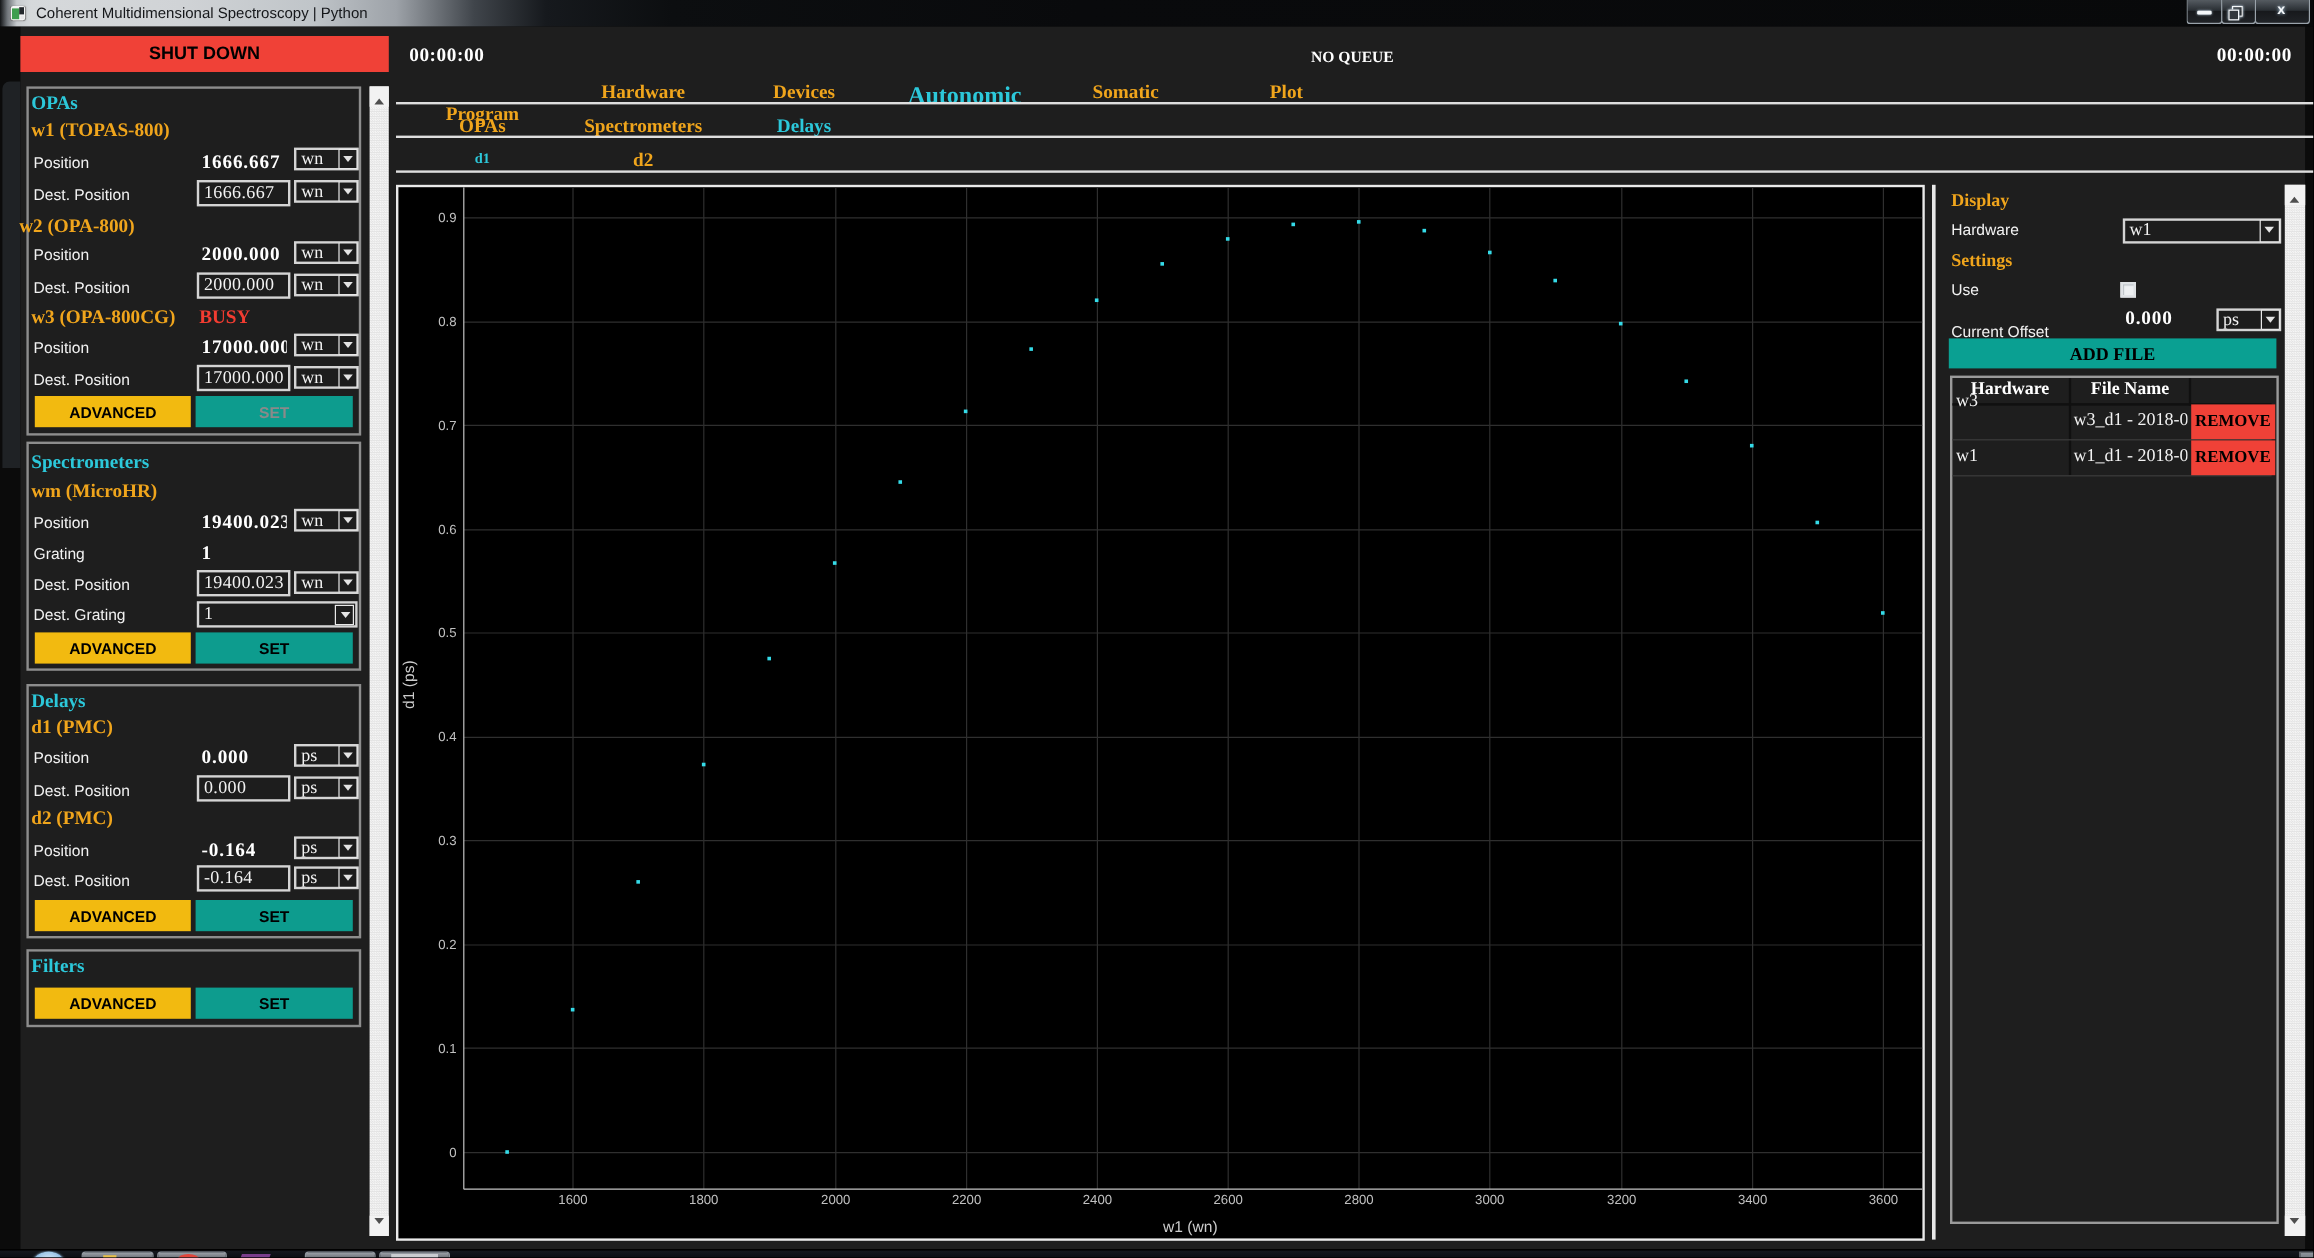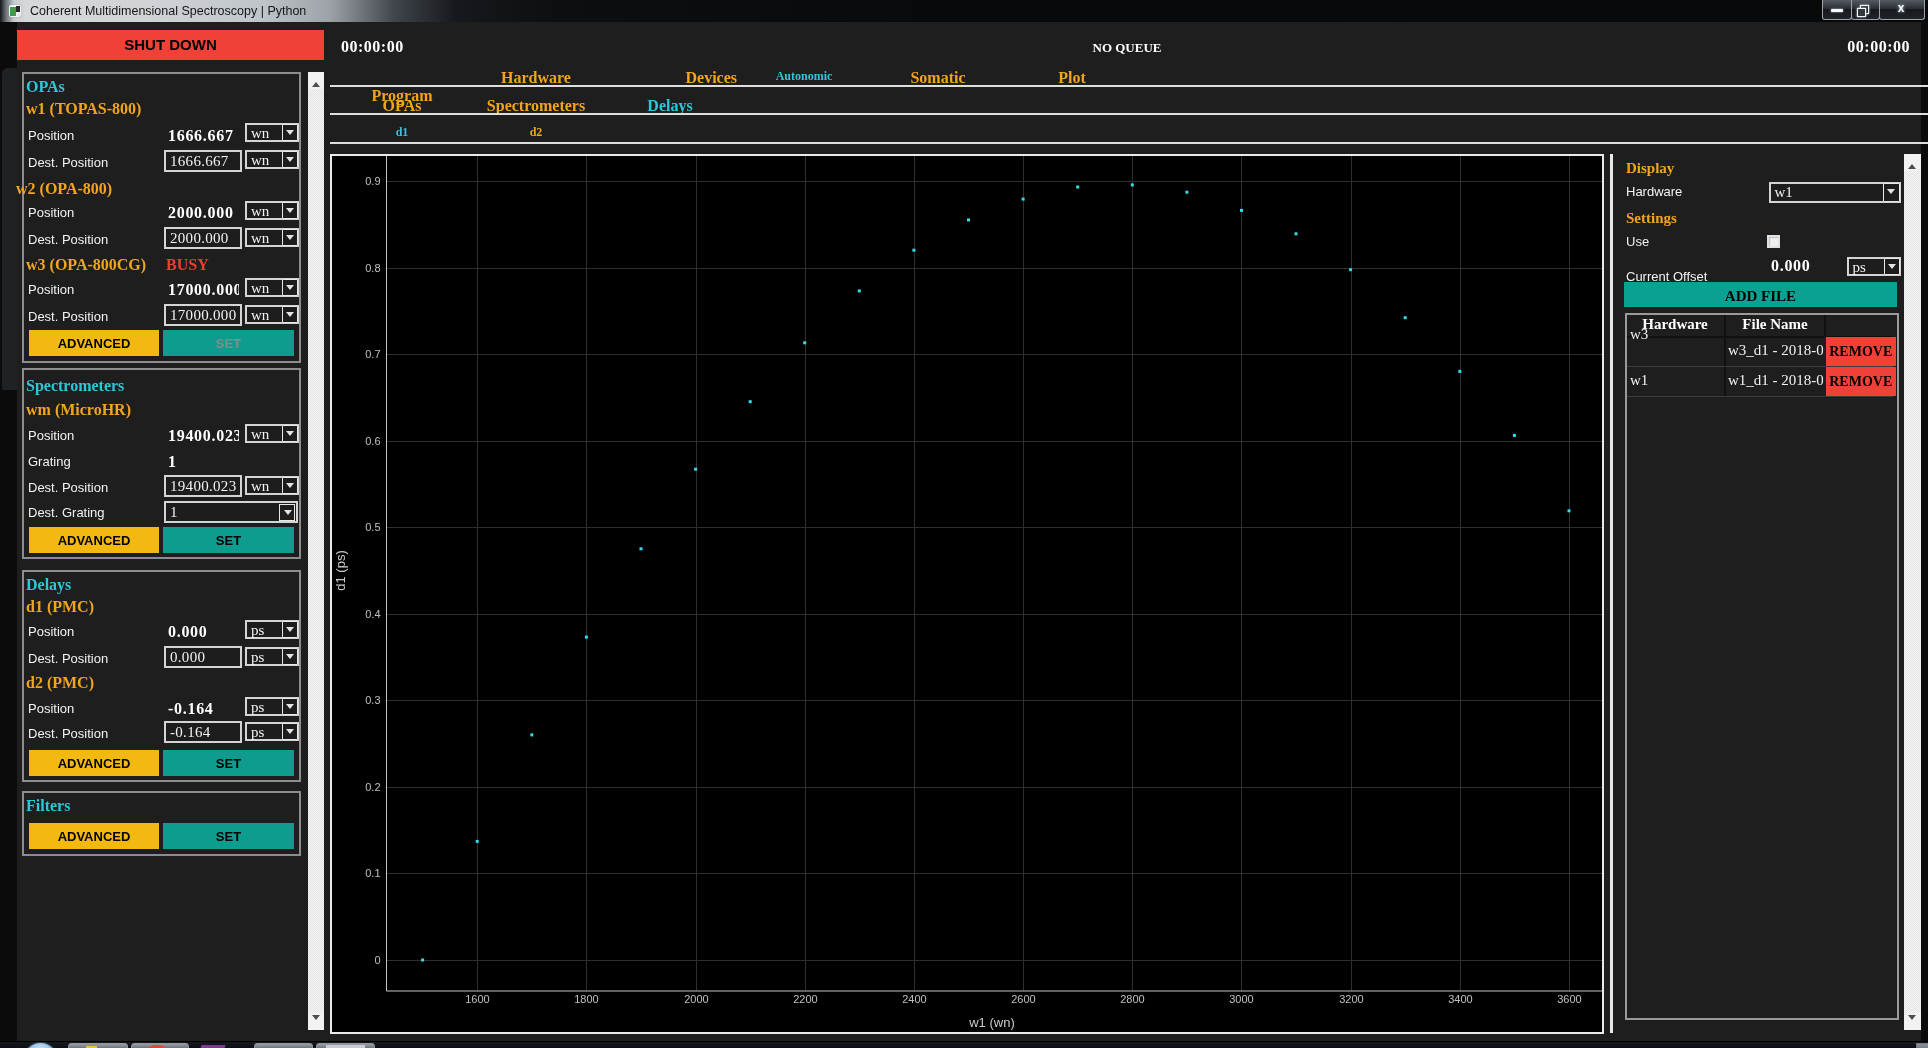--- a/index.html
+++ b/index.html
@@ -147,33 +147,33 @@
     <div class="abs" style="left:0;bottom:0;width:16px;height:17px;background:#f2f2f2;"></div>
     <div class="abs" style="left:4px;bottom:6px;width:0;height:0;border:4px solid transparent;border-top:5px solid #4e4e4e;"></div>
   </div>
 
   <div class="abs time" style="left:341px;top:38px;">00:00:00</div>
   <div class="abs hdr" style="left:1027px;top:40px;width:200px;text-align:center;color:#fff;font-size:13px;">NO QUEUE</div>
   <div class="abs time" style="left:1760px;top:38px;width:150px;text-align:right;">00:00:00</div>
 
   <div class="abs hdr gold" style="left:335px;top:69px;width:134px;text-align:center;font-size:16px;margin-top:18px;">Program</div>
   <div class="abs hdr gold" style="left:469px;top:69px;width:134px;text-align:center;font-size:16px;">Hardware</div>
-  <div class="abs hdr gold" style="left:603px;top:69px;width:134px;text-align:right;font-size:16px;">Devices</div>
-  <div class="abs hdr cyan" style="left:737px;top:69px;width:134px;text-align:center;font-size:12px;">Autonomic</div>
+  <div class="abs hdr gold" style="left:603px;top:69px;width:134px;text-align:center;font-size:16px;">Devices</div>
+  <div class="abs hdr cyan" style="left:737px;top:69px;width:134px;text-align:center;font-size:20px;">Autonomic</div>
   <div class="abs hdr gold" style="left:871px;top:69px;width:134px;text-align:center;font-size:16px;">Somatic</div>
   <div class="abs hdr gold" style="left:1005px;top:69px;width:134px;text-align:center;font-size:16px;">Plot</div>
   <div class="sep" style="top:84.5px;"></div>
 
   <div class="abs hdr gold" style="left:335px;top:97px;width:134px;text-align:center;font-size:16px;">OPAs</div>
   <div class="abs hdr gold" style="left:469px;top:97px;width:134px;text-align:center;font-size:16px;">Spectrometers</div>
   <div class="abs hdr cyan" style="left:603px;top:97px;width:134px;text-align:center;font-size:16px;">Delays</div>
   <div class="sep" style="top:113px;"></div>
 
   <div class="abs hdr cyan" style="left:335px;top:125px;width:134px;text-align:center;font-size:12px;">d1</div>
-  <div class="abs hdr gold" style="left:469px;top:125px;width:134px;text-align:center;font-size:12px;">d2</div>
+  <div class="abs hdr gold" style="left:469px;top:125px;width:134px;text-align:center;font-size:16px;">d2</div>
   <div class="sep" style="top:142px;"></div>
 
   <div class="abs" style="left:330px;top:153.5px;width:1270px;height:876px;border:2px solid #eaeaea;background:#000;"></div>
 <svg class="abs" style="left:332.0px;top:155.5px" width="1270" height="876">
 <line x1="54.5" y1="804.5" x2="1270" y2="804.5" stroke="#2f2f2f" stroke-width="1"></line>
 <line x1="54.5" y1="717.5" x2="1270" y2="717.5" stroke="#2f2f2f" stroke-width="1"></line>
 <line x1="54.5" y1="631.5" x2="1270" y2="631.5" stroke="#2f2f2f" stroke-width="1"></line>
 <line x1="54.5" y1="544.5" x2="1270" y2="544.5" stroke="#2f2f2f" stroke-width="1"></line>
 <line x1="54.5" y1="458.5" x2="1270" y2="458.5" stroke="#2f2f2f" stroke-width="1"></line>
 <line x1="54.5" y1="371.5" x2="1270" y2="371.5" stroke="#2f2f2f" stroke-width="1"></line>

